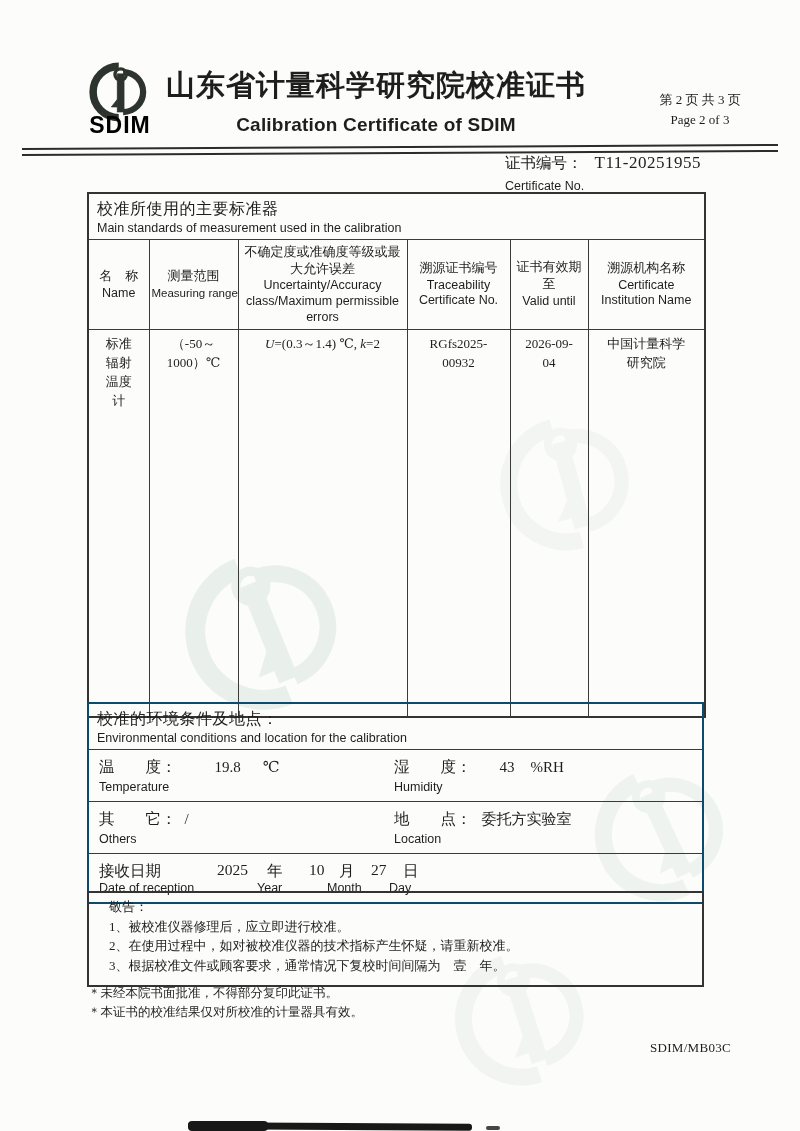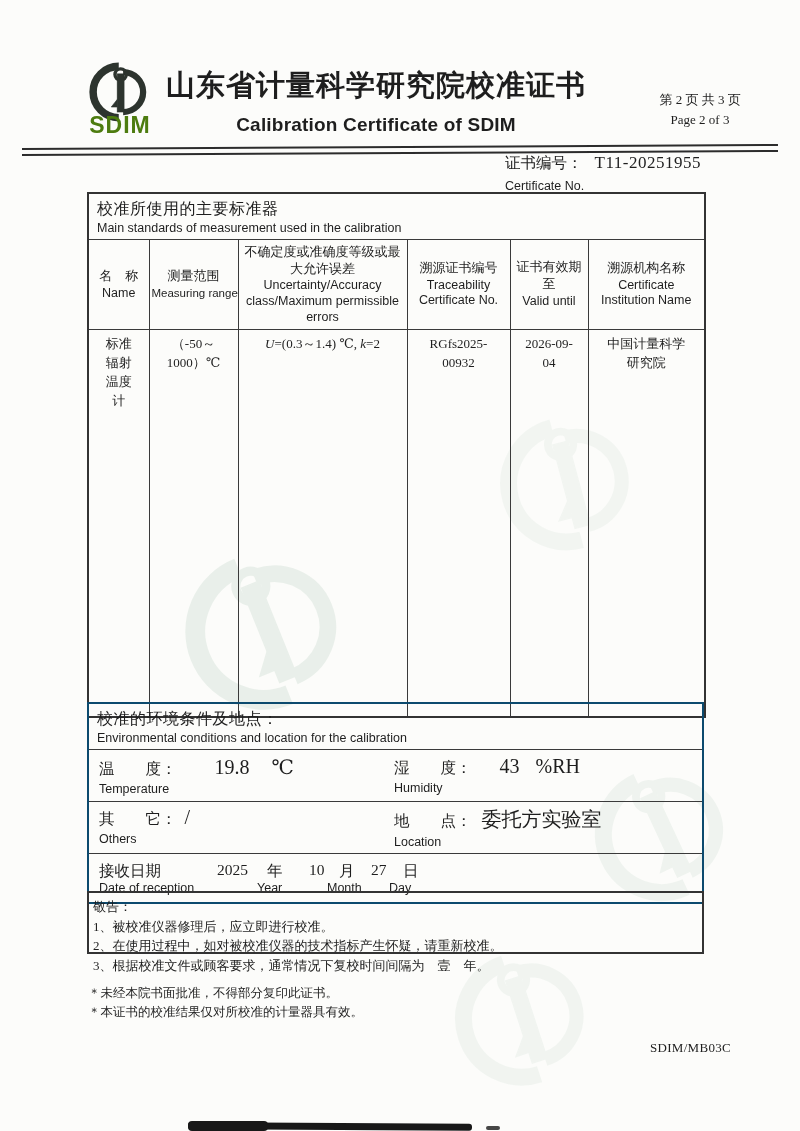--- a/index.html
+++ b/index.html
@@ -5,21 +5,21 @@
   html,body { margin:0; padding:0; background:#e8e8e8; }
   .page {
     position:relative; width:800px; height:1131px; margin:0 auto;
     background:#fcfcfa; overflow:hidden;
     font-family:"Liberation Serif","DejaVu Serif",serif; color:#1e1e1e;
   }
   
   .logo { position:absolute; left:76px; top:62px; width:88px; text-align:center; }
   .logo svg { display:block; margin:0 auto; }
   .logo-text { font-family:"Liberation Sans","DejaVu Sans",sans-serif; font-weight:bold;
-               font-size:23px; letter-spacing:1px; color:#4d7c0f; line-height:0.85; margin-top:-6px;}
+               font-size:23px; letter-spacing:1px; color:#000000; line-height:0.85; margin-top:-6px;}
   .titles { position:absolute; left:151px; top:66px; width:450px; text-align:center; }
   .title-cn { font-size:29px; font-weight:bold; letter-spacing:1px; white-space:nowrap; }
   .title-en { font-family:"Liberation Sans","DejaVu Sans",sans-serif; font-weight:bold;
               font-size:19px; margin-top:8px; letter-spacing:0.2px; }
   .page-info { position:absolute; left:630px; top:90px; width:140px; text-align:center;
                font-size:13px; line-height:1.55; }
   .rule { position:absolute; left:22px; top:146px; width:756px; height:4px;
           border-top:2px solid #2c2c2c; border-bottom:2px solid #2c2c2c;
           transform:rotate(-0.3deg); }
   .cert-no { position:absolute; left:505px; top:153px; }
@@ -42,35 +42,35 @@
   .std-data td { height:376px; vertical-align:top; text-align:center; font-size:13px;
                  line-height:1.45; padding:5px 14px; }
   .it { font-style:italic; }
 
   .env-title-row td { height:41px; padding:2px 8px; vertical-align:middle; }
   .env-row td { height:45px; padding:3px 0 3px 10px; vertical-align:middle; }
   .pair { display:flex; }
   .half1 { width:295px; }
   .half2 { flex:1; }
   .lbl { font-size:15.5px; }
-  .val { font-size:20px; }
+  .val { font-size:15px; }
   .ln2 { font-family:"Liberation Sans","DejaVu Sans",sans-serif; font-size:12.5px; margin-top:2px; }
   .v-temp { margin-left:38px; } .u-temp { margin-left:22px; }
   .v-hum  { margin-left:28px; } .u-hum  { margin-left:16px; }
   .v-oth  { margin-left:8px;  }
   .v-loc  { margin-left:10px; }
 
   .rcpt { position:relative; height:46px; }
   .rcpt span { position:absolute; white-space:nowrap; }
   .r-cn { top:7px; font-size:15.5px; }
   .r-en { top:27px; font-family:"Liberation Sans","DejaVu Sans",sans-serif; font-size:12.5px; }
 
   
-  .notice-box { position:absolute; left:87px; top:891px; width:617px; height:63px;
-                box-sizing:border-box; border:2px solid #333; padding:4px 4px 0;
+  .notice-box { position:absolute; left:87px; top:891px; width:617px; height:96px;
+                box-sizing:border-box; border:2px solid #333; padding:4px 20px 0;
                 font-size:13px; line-height:19.5px; }
   .footnotes { position:absolute; left:88px; top:984px; font-size:12.5px; line-height:1.55; }
   .doc-code { position:absolute; left:650px; top:1040px; font-size:13px; letter-spacing:0.3px; }
 
   
   .wm { position:absolute; pointer-events:none; }
   .artifact { position:absolute; background:#181818; border-radius:3px; }
   .a1 { left:188px; top:1123px; width:284px; height:7px; transform:rotate(0.3deg); }
   .a2 { left:188px; top:1121px; width:80px; height:10px; border-radius:4px; }
   .a3 { left:486px; top:1126px; width:14px; height:4px; opacity:0.8; }

